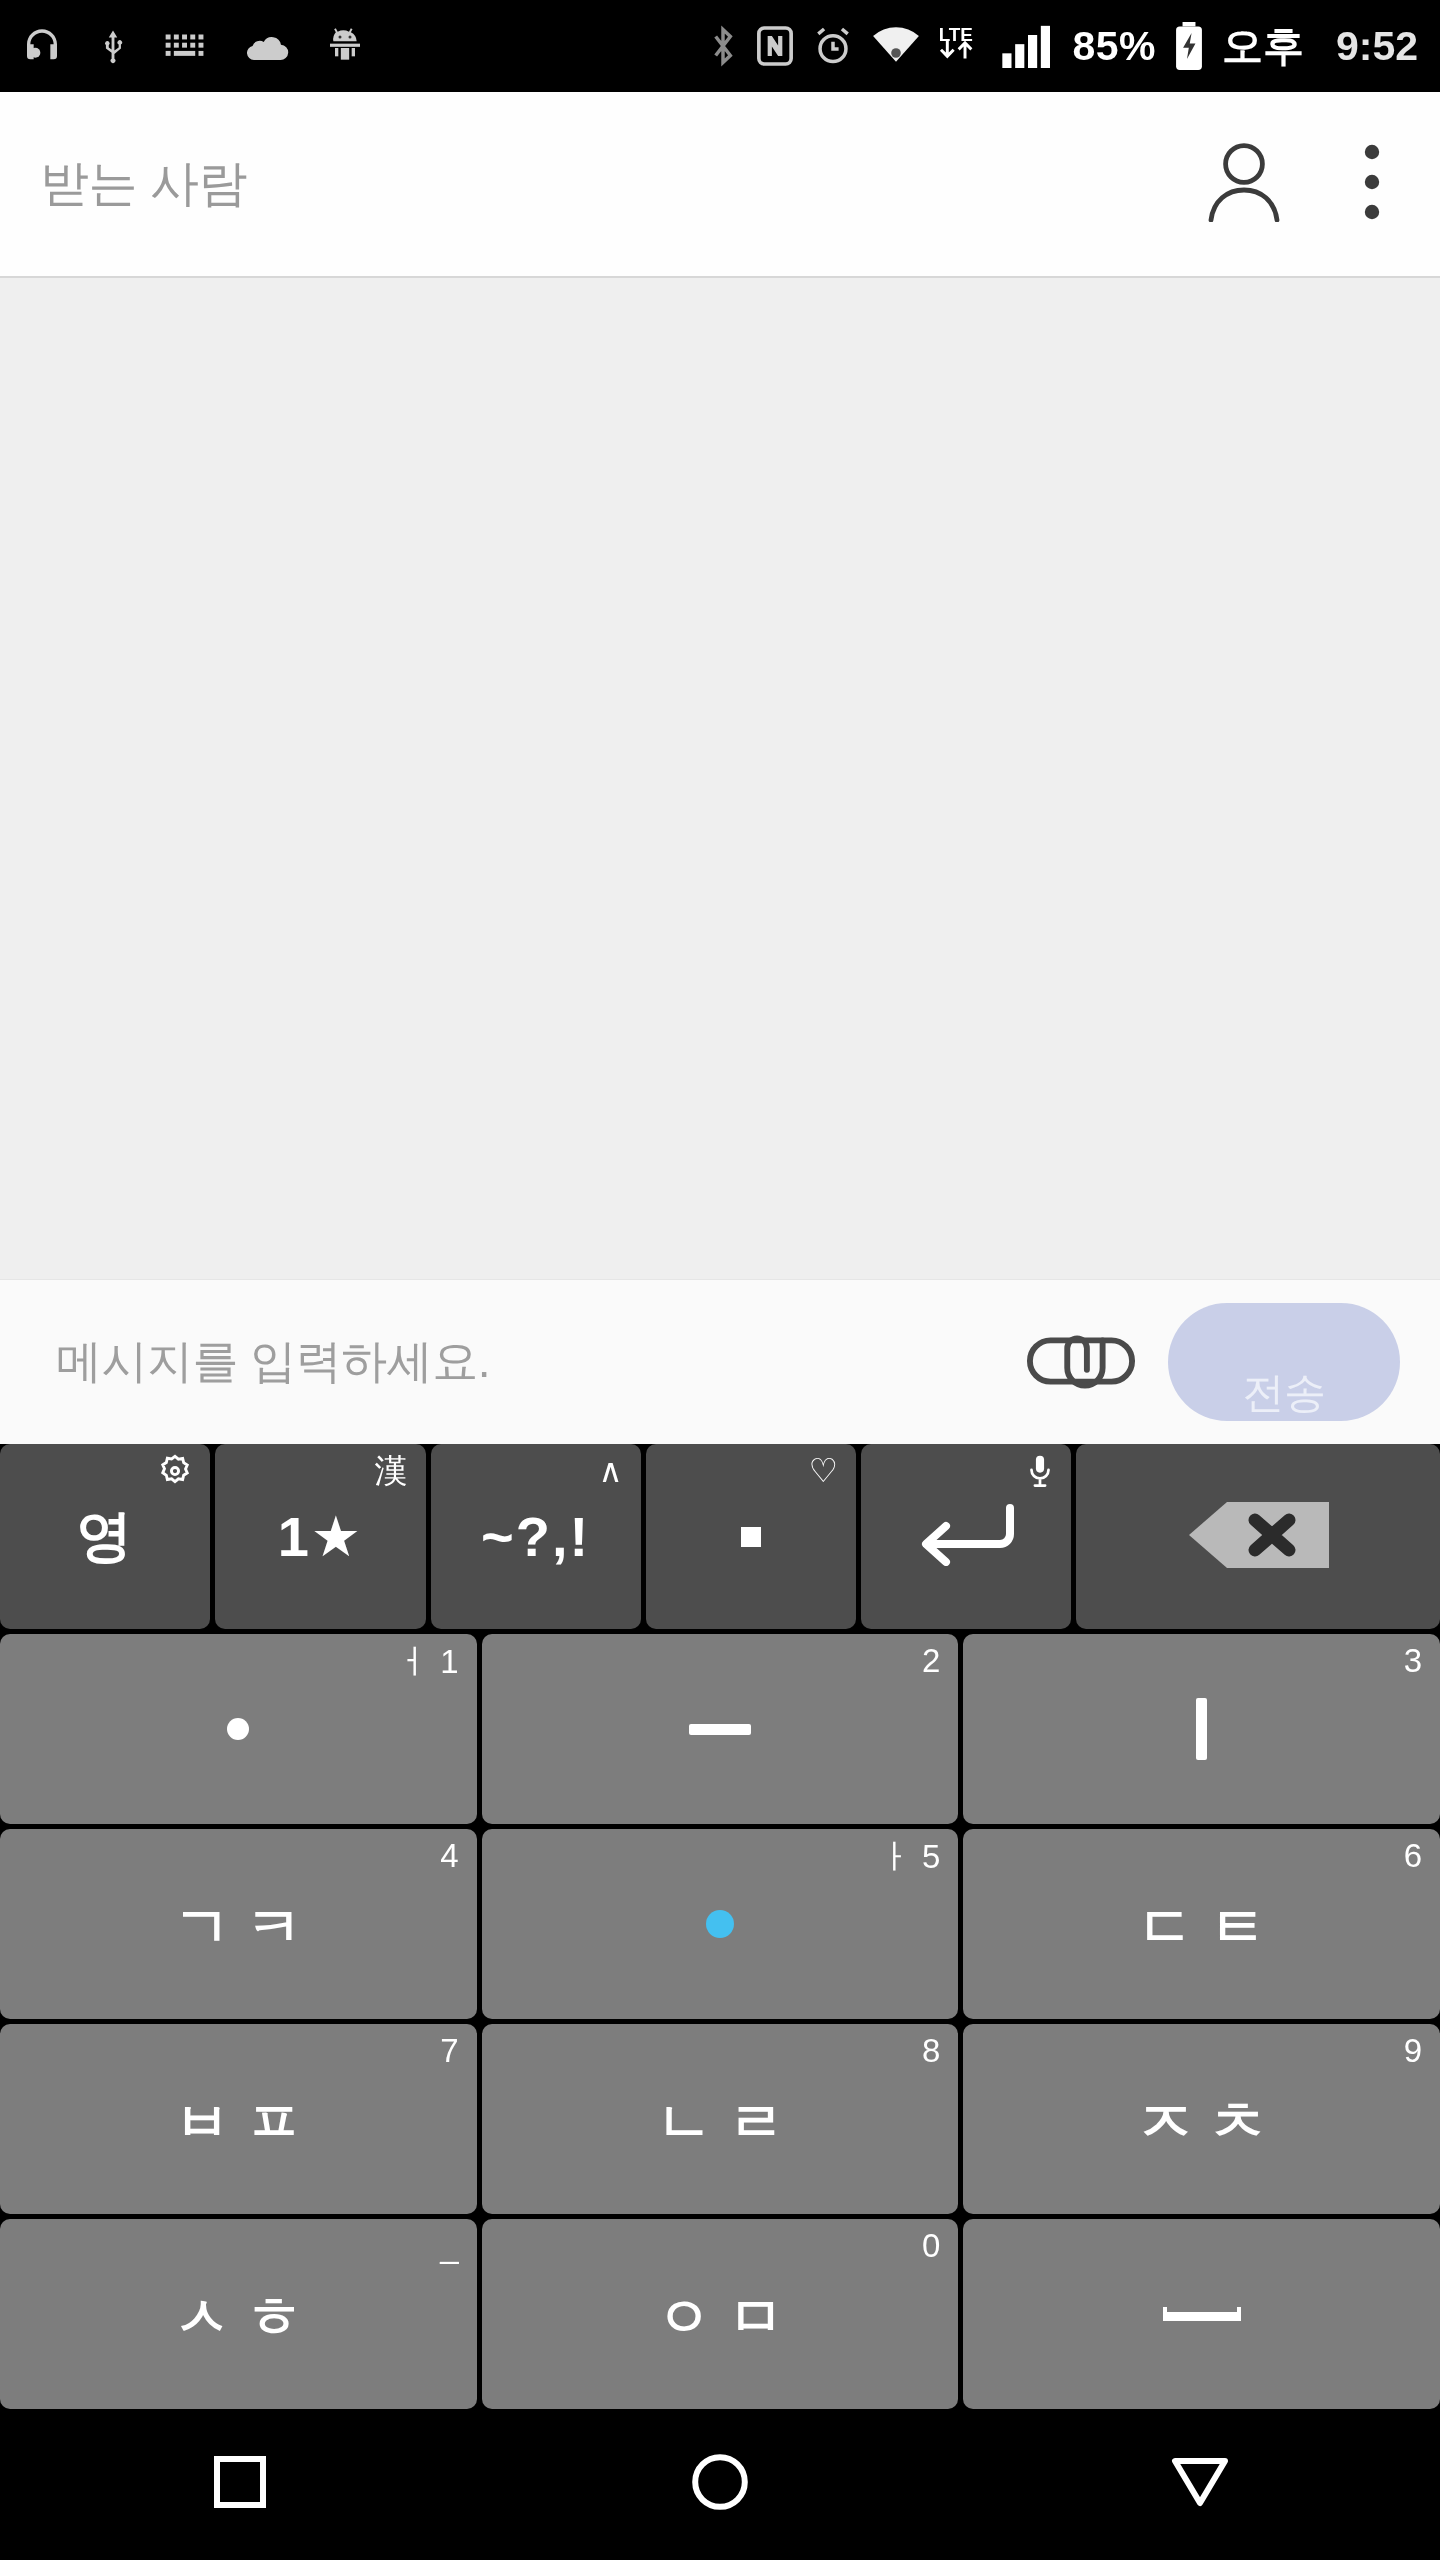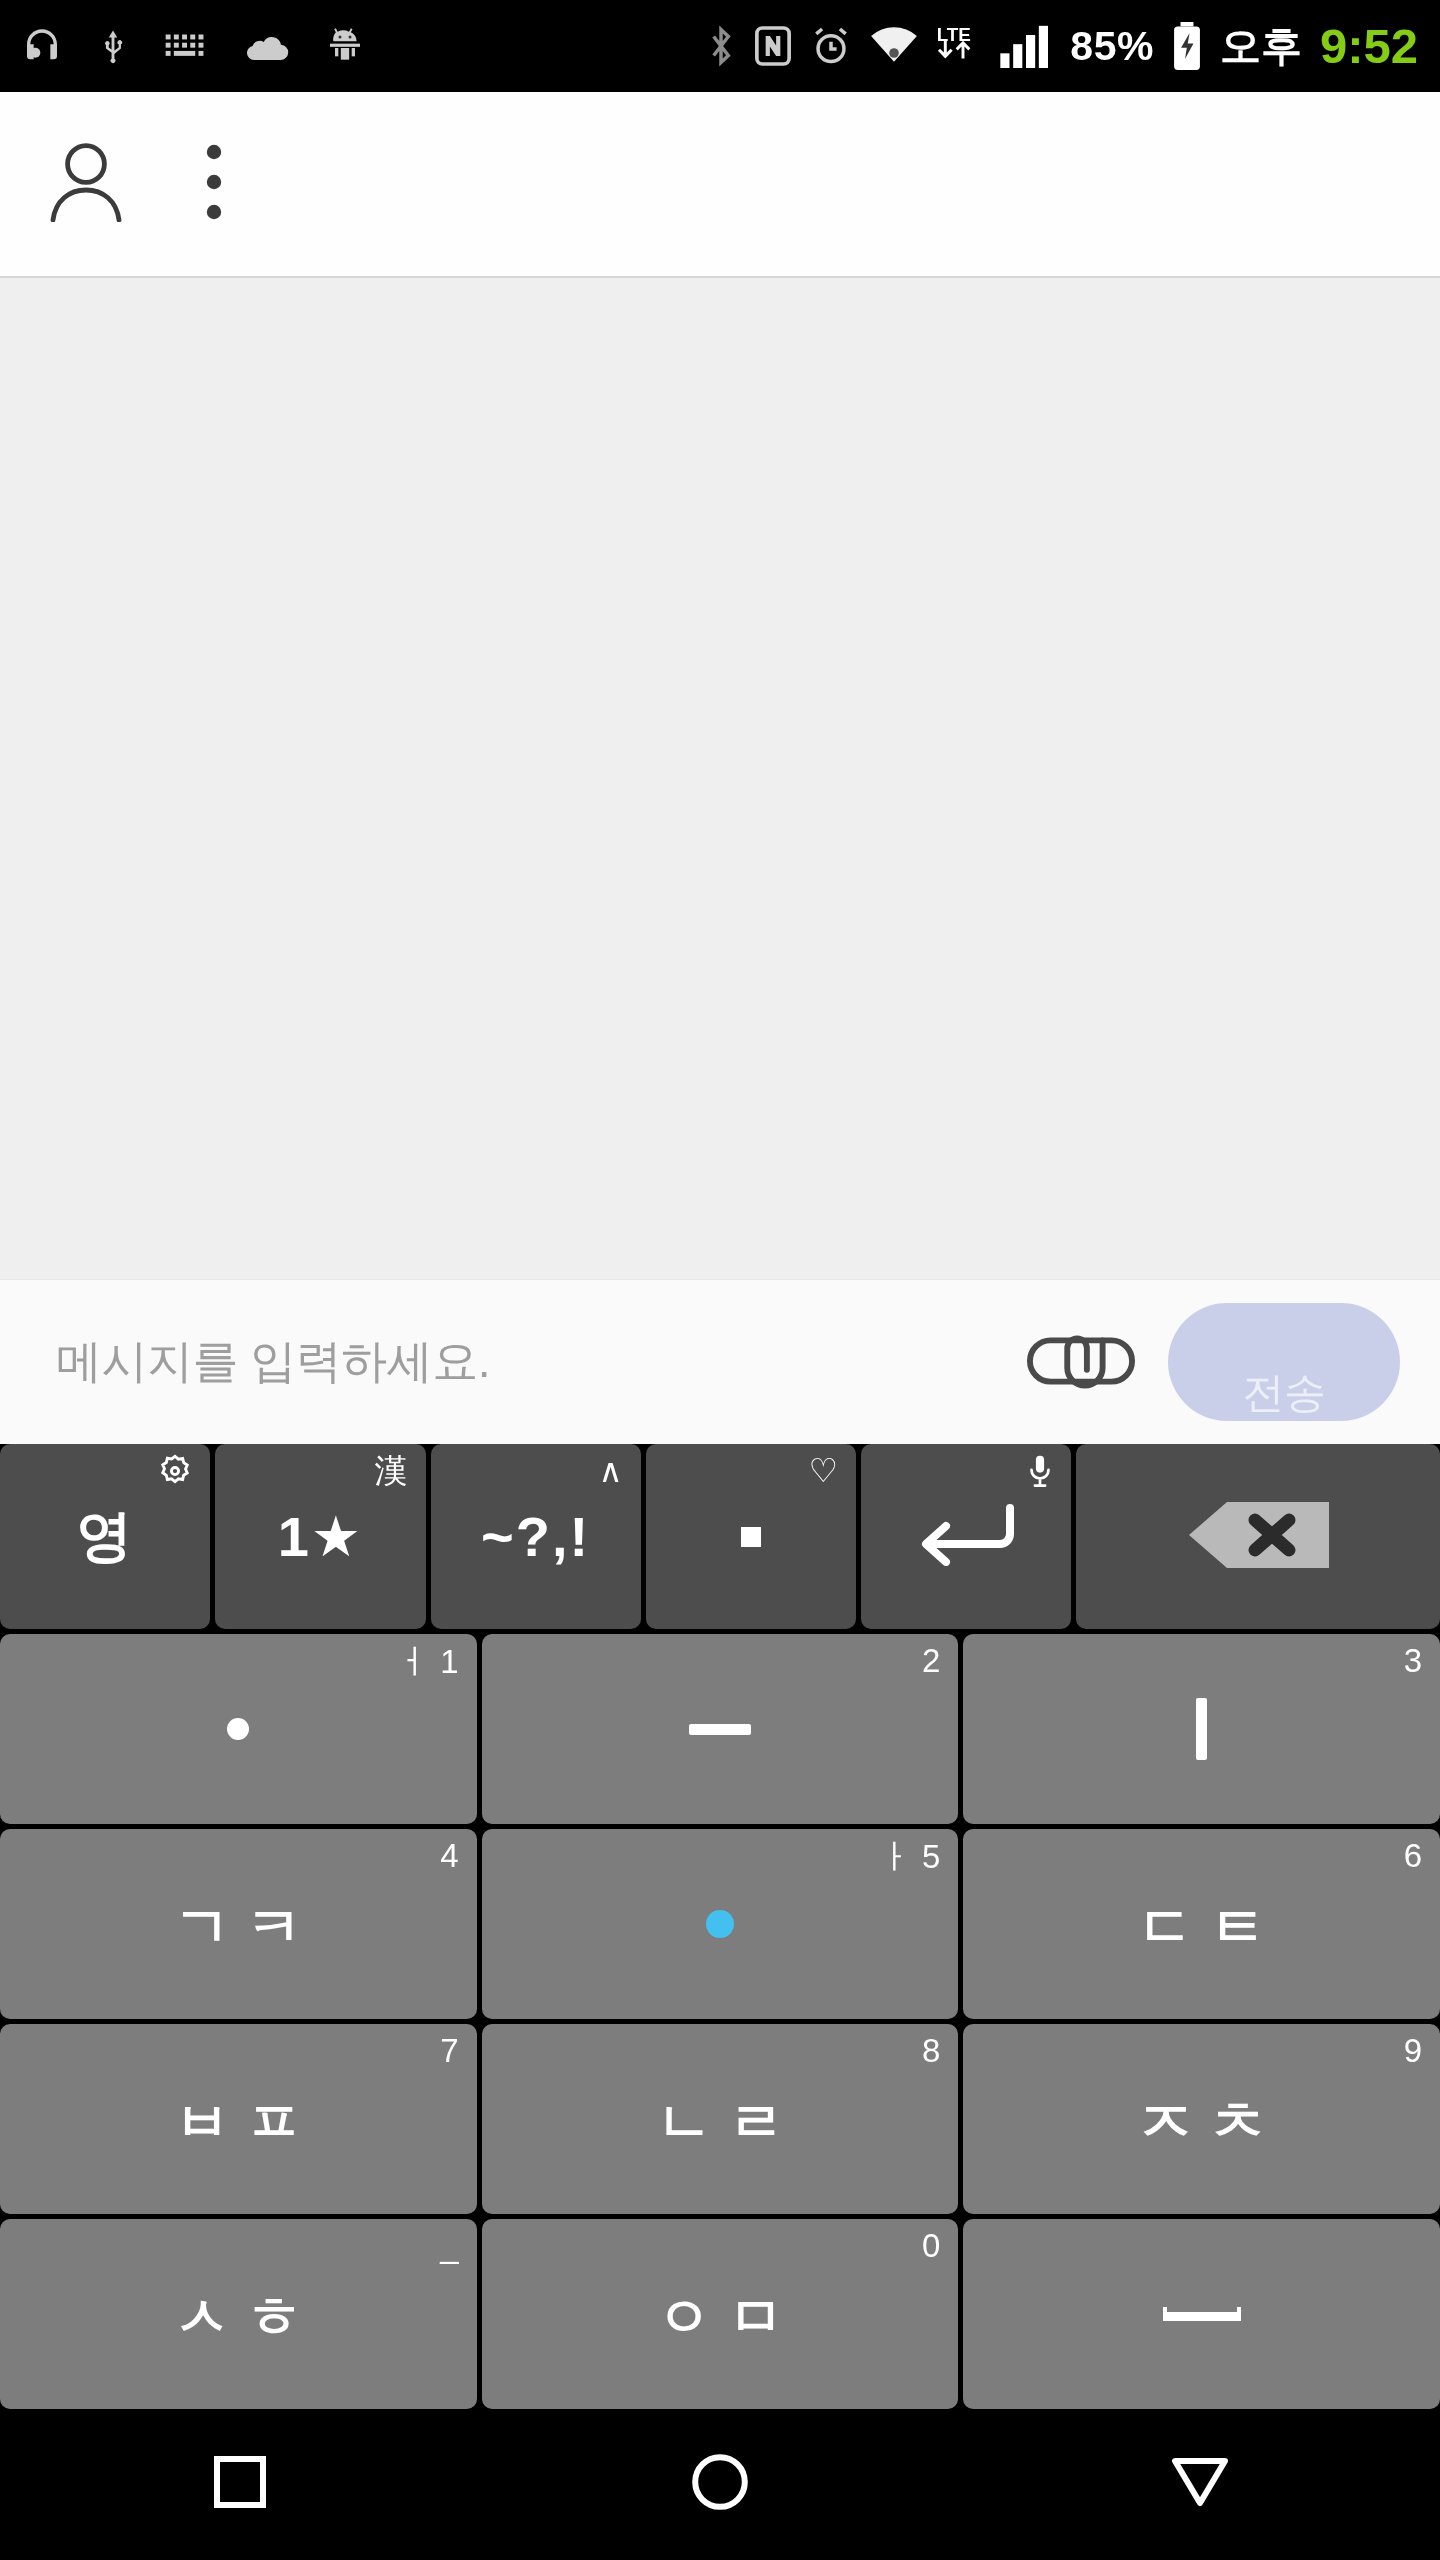--- a/index.html
+++ b/index.html
@@ -10,21 +10,21 @@
   .statusbar{
     height:92px; background:#000; display:flex; align-items:center;
     padding:0 22px; color:#fff;gap:32px;
   }
   .sb-left{ display:flex; align-items:center; gap:34px; flex:0 0 auto; }
   .sb-spacer{ flex:1 1 auto; }
   .sb-right{ display:flex; align-items:center; gap:18px; flex:0 0 auto; }
   .sb-ico{ display:block; }
   .sb-ico svg{ display:block; }
   .sb-text{ font-size:41px; font-weight:700; letter-spacing:.5px; color:#fff; }
-  .sb-clock{ font-size:49px; font-weight:700; color:#84cc16; }
+  .sb-clock{ font-size:41px; font-weight:700; color:#e5e5e5; margin-left:14px; }
   .sb-ampm{ font-size:41px; font-weight:700; color:#fff; }
 
   
   .appbar{
     height:186px; background:#fefefe; display:flex; align-items:center;
     padding:0 40px; border-bottom:2px solid #d7d7d7; position:relative;
   }
   .recipient{
     flex:1 1 auto; font-size:49px; color:#9a9a9a; font-weight:400;
     letter-spacing:-.5px;
@@ -193,20 +193,21 @@
           <rect x="1" y="2.4" width="14" height="23.6" rx="2" fill="#fff"></rect>
           <path fill="#333" d="M9.4 6l-4.6 8h3.1l-1 6 4.6-8.4H8.4z"></path>
         </svg>
     </span>
     <span class="sb-ampm">오후</span>
     <span class="sb-clock">9:52</span>
   </div>
 </div>
 
 <div class="appbar">
+  <div class="recipient">받는 사람</div>
   <div class="appbar-actions">
     <div class="icon-btn">
       <span>
         <svg width="76" height="80" viewBox="0 0 38 40">
           <circle cx="19" cy="11" r="9.2" fill="none" stroke="#3b3b3b" stroke-width="2.4"></circle>
           <path d="M2.5 39c1.2-9.6 8.1-15 16.5-15s15.3 5.4 16.5 15" fill="none" stroke="#3b3b3b" stroke-width="2.4" stroke-linecap="round"></path>
         </svg>
       </span>
     </div>
     <div class="icon-btn sm">

